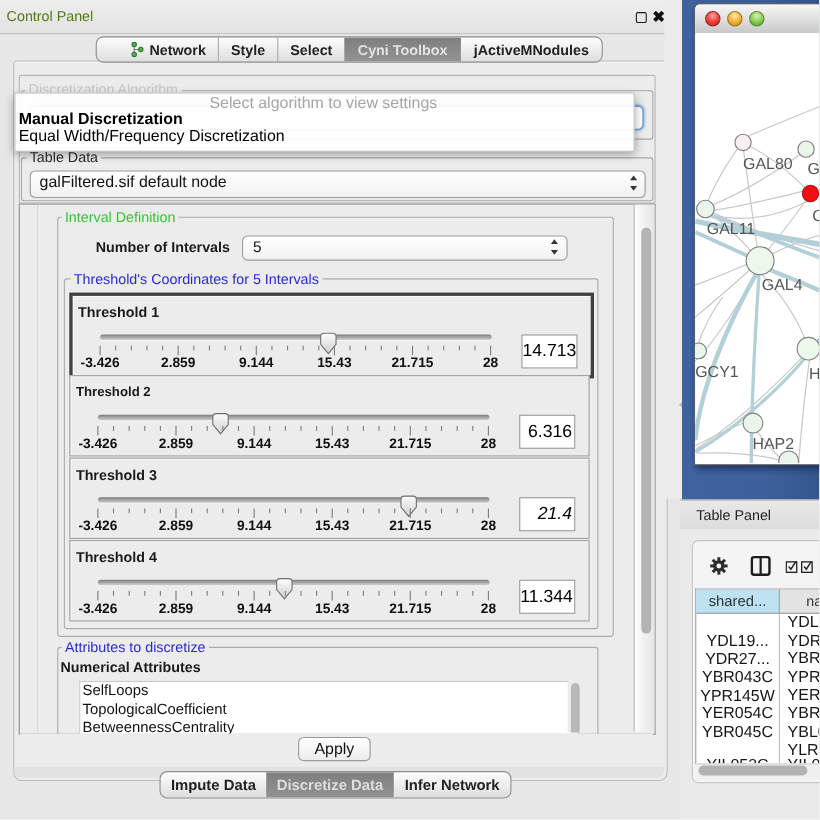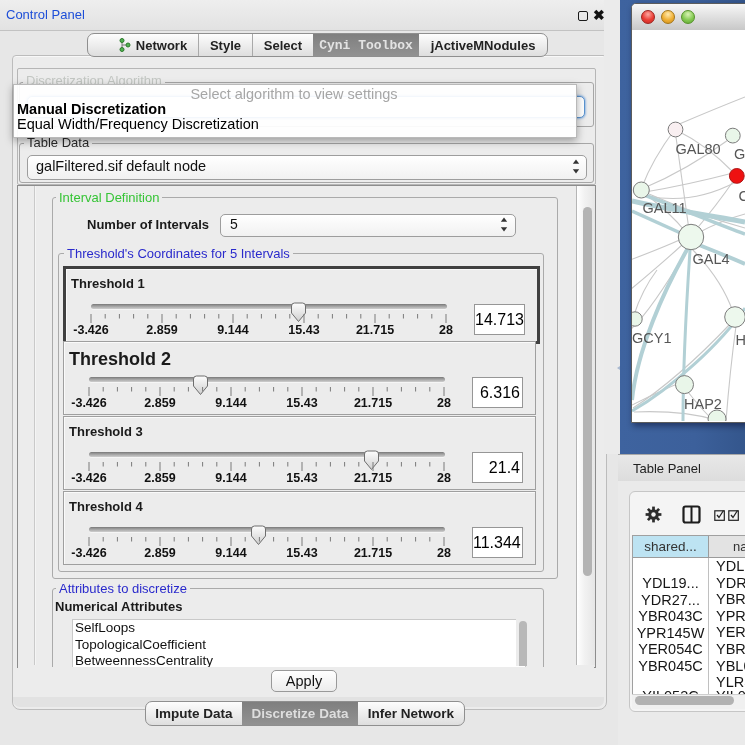--- a/index.html
+++ b/index.html
@@ -5,39 +5,39 @@
 #page{position:relative;width:745px;height:745px;background:#e7e7e7;overflow:hidden;
   font-family:"Liberation Sans",sans-serif;-webkit-font-smoothing:antialiased;}
 .abs{position:absolute;}
 .tb{border:1px solid #a6a6a6;border-radius:3px;}
 .tblabel{position:absolute;background:#ececec;padding:0 3px;font-size:13px;color:#2b2b2b;line-height:13px;}
 </style></head>
 <body>
 <div id="page">
 
 <div class="abs" style="left:0;top:0;width:613px;height:30px;background:linear-gradient(#eeeeee,#e2e2e2);border-bottom:1px solid #c2c2c2;"></div>
-<div class="abs" style="left:6px;top:7px;font-size:13px;color:#1d4ed8;">Control Panel</div>
+<div class="abs" style="left:6px;top:7px;font-size:13px;color:#4d7c0f;">Control Panel</div>
 <div class="abs" style="left:578px;top:11px;width:8px;height:8px;border:1.5px solid #1a1a1a;border-radius:2px;"></div>
 <div class="abs" style="left:593px;top:7px;font-size:14px;font-weight:bold;color:#111;">✖</div>
 
 <div class="abs" style="left:12px;top:55px;width:593px;height:653px;background:#ececec;border:1px solid #bcbcbc;border-radius:4px 4px 8px 8px;box-shadow:inset 0 1px 0 #f8f8f8;"></div>
 
 <div class="abs" style="left:87px;top:33px;width:439px;height:22px;border:1px solid #8f8f8f;border-radius:7px;background:linear-gradient(#fdfdfd,#dedede);display:flex;overflow:hidden;font-size:13px;font-weight:600;color:#222;padding-left:20px;">
   <div style="width:90px;display:flex;align-items:center;justify-content:center;border-right:1px solid #a9a9a9;">
     <svg width="13" height="14" viewBox="0 0 13 14" style="margin-right:4px;">
           <line x1="3" y1="3" x2="3" y2="11" stroke="#777" stroke-width="1"></line>
           <line x1="3" y1="7" x2="9" y2="7" stroke="#777" stroke-width="1"></line>
           <circle cx="3" cy="2.5" r="2" fill="#51b151" stroke="#2c7a2c"></circle>
           <circle cx="9" cy="7" r="2" fill="#51b151" stroke="#2c7a2c"></circle>
           <circle cx="3" cy="11.5" r="2" fill="#51b151" stroke="#2c7a2c"></circle>
         </svg>
     Network</div>
   <div style="width:53px;display:flex;align-items:center;justify-content:center;border-right:1px solid #a9a9a9;">Style</div>
   <div style="width:60px;display:flex;align-items:center;justify-content:center;">Select</div>
-  <div style="width:106px;display:flex;align-items:center;justify-content:center;background:linear-gradient(#7f7f7f,#929292);color:#e3e3e3;font-family:Liberation Mono, monospace;">Cyni Toolbox</div>
+  <div style="width:106px;display:flex;align-items:center;justify-content:center;background:linear-gradient(#7f7f7f,#929292);color:#e3e3e3;">Cyni Toolbox</div>
   <div style="width:128px;display:flex;align-items:center;justify-content:center;">jActiveMNodules</div>
 </div>
 
 <div class="abs" style="left:17px;top:68px;width:577px;height:115px;border:1px solid #b6b6b6;border-radius:2px;"></div>
 
 <div class="abs tb" style="left:19px;top:82px;width:573px;height:43px;"></div>
 <div class="abs" style="left:23px;top:73px;font-size:13px;color:#c2c6c2;background:#ececec;padding:0 3px;">Discretization Algorithm</div>
 <div class="abs" style="left:27px;top:96px;width:556px;height:20px;border:1.5px solid #5a93cf;border-radius:5px;background:#fff;box-shadow:0 0 2px 1px rgba(100,155,220,.6);"></div>
 
 <div class="abs tb" style="left:19px;top:143px;width:573px;height:38px;"></div>
@@ -114,21 +114,21 @@
         </svg>
         <div style="position:absolute;left:0px;top:54px;width:50px;text-align:center;font-size:12.5px;font-weight:bold;color:#111;">-3.426</div>
         <div style="position:absolute;left:71px;top:54px;width:50px;text-align:center;font-size:12.5px;font-weight:bold;color:#111;">2.859</div>
         <div style="position:absolute;left:142px;top:54px;width:50px;text-align:center;font-size:12.5px;font-weight:bold;color:#111;">9.144</div>
         <div style="position:absolute;left:213px;top:54px;width:50px;text-align:center;font-size:12.5px;font-weight:bold;color:#111;">15.43</div>
         <div style="position:absolute;left:284px;top:54px;width:50px;text-align:center;font-size:12.5px;font-weight:bold;color:#111;">21.715</div>
         <div style="position:absolute;left:355px;top:54px;width:50px;text-align:center;font-size:12.5px;font-weight:bold;color:#111;">28</div>
         <div style="position:absolute;left:408px;top:35px;width:47px;height:29px;background:#fff;border:1px solid #969696;font-size:16px;color:#000;text-align:right;line-height:29px;padding-right:2px;">14.713</div>
       </div>
       <div class="abs" style="left:63px;top:341px;width:471px;height:72px;background:#ececec;border:1px solid #9f9f9f;box-shadow:inset 1px 1px 0 #fafafa;">
-        <div style="position:absolute;left:5px;top:7px;font-size:18px;font-weight:bold;color:#1a1a1a;">Threshold 2</div>
+        <div style="position:absolute;left:5px;top:7px;font-size:12px;font-weight:bold;color:#1a1a1a;">Threshold 2</div>
         <div style="position:absolute;left:25px;top:35px;width:356px;height:5px;border-radius:3px;background:linear-gradient(#787878 0%,#9a9a9a 35%,#cfcfcf 100%);box-shadow:0 1px 0 #f5f5f5;"></div>
         <svg style="position:absolute;left:128.0px;top:33px;" width="17" height="21" viewBox="0 0 17 21">
           <defs>
             <linearGradient id="tg1" x1="0" y1="0" x2="0" y2="1">
               <stop offset="0" stop-color="#fdfdfd"></stop>
               <stop offset="1" stop-color="#cfcfcf"></stop>
             </linearGradient>
           </defs>
           <path d="M4.5 1 L12.5 1 Q15.5 1 15.5 4 L15.5 11 L8.5 19.5 L1.5 11 L1.5 4 Q1.5 1 4.5 1 Z" fill="url(#tg1)" stroke="#6e6e6e"></path>
         </svg>
@@ -207,21 +207,21 @@
           <line x1="328.59999999999997" y1="0" x2="328.59999999999997" y2="4.5" stroke="#7a7a7a" stroke-width="1"></line>
           <line x1="342.79999999999995" y1="0" x2="342.79999999999995" y2="4.5" stroke="#7a7a7a" stroke-width="1"></line>
           <line x1="357" y1="0" x2="357" y2="9" stroke="#7a7a7a" stroke-width="1"></line>
         </svg>
         <div style="position:absolute;left:0px;top:54px;width:50px;text-align:center;font-size:12.5px;font-weight:bold;color:#111;">-3.426</div>
         <div style="position:absolute;left:71px;top:54px;width:50px;text-align:center;font-size:12.5px;font-weight:bold;color:#111;">2.859</div>
         <div style="position:absolute;left:142px;top:54px;width:50px;text-align:center;font-size:12.5px;font-weight:bold;color:#111;">9.144</div>
         <div style="position:absolute;left:213px;top:54px;width:50px;text-align:center;font-size:12.5px;font-weight:bold;color:#111;">15.43</div>
         <div style="position:absolute;left:284px;top:54px;width:50px;text-align:center;font-size:12.5px;font-weight:bold;color:#111;">21.715</div>
         <div style="position:absolute;left:355px;top:54px;width:50px;text-align:center;font-size:12.5px;font-weight:bold;color:#111;">28</div>
-        <div style="position:absolute;left:408px;top:35px;width:47px;height:29px;background:#fff;border:1px solid #969696;font-size:16px;color:#000;text-align:right;line-height:29px;padding-right:2px;">21.4</div>
+        <div style="position:absolute;left:408px;top:35px;width:47px;height:29px;background:#fff;border:1px solid #969696;font-size:16px;color:#000;text-align:right;line-height:29px;padding-right:2px;font-style:italic;">21.4</div>
       </div>
       <div class="abs" style="left:63px;top:491px;width:471px;height:72px;background:#ececec;border:1px solid #9f9f9f;box-shadow:inset 1px 1px 0 #fafafa;">
         <div style="position:absolute;left:5px;top:7px;font-size:13px;font-weight:bold;color:#1a1a1a;">Threshold 4</div>
         <div style="position:absolute;left:25px;top:35px;width:356px;height:5px;border-radius:3px;background:linear-gradient(#787878 0%,#9a9a9a 35%,#cfcfcf 100%);box-shadow:0 1px 0 #f5f5f5;"></div>
         <svg style="position:absolute;left:186.0px;top:33px;" width="17" height="21" viewBox="0 0 17 21">
           <defs>
             <linearGradient id="tg3" x1="0" y1="0" x2="0" y2="1">
               <stop offset="0" stop-color="#fdfdfd"></stop>
               <stop offset="1" stop-color="#cfcfcf"></stop>
             </linearGradient>

